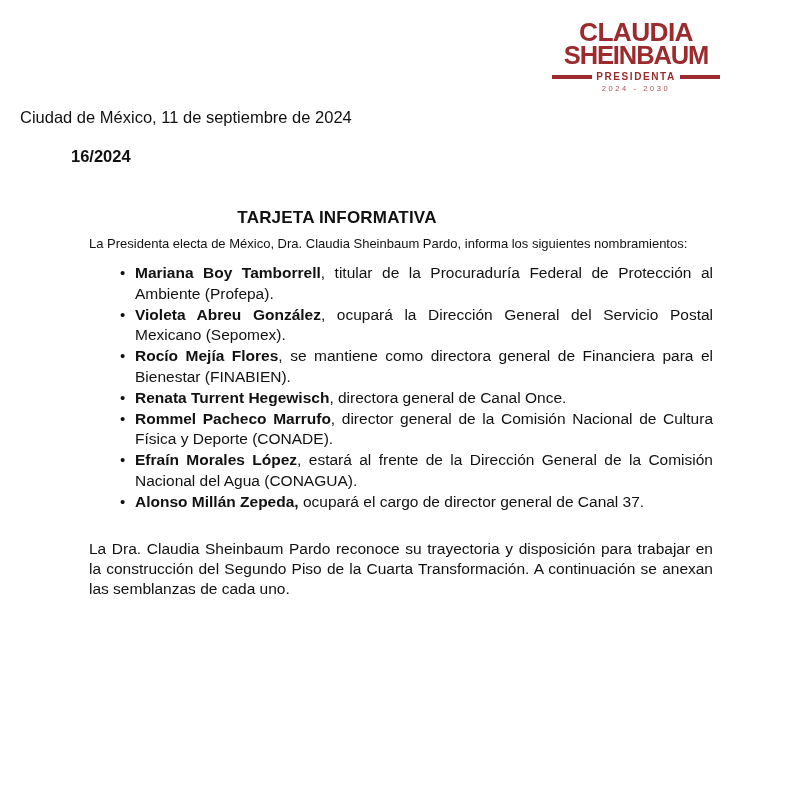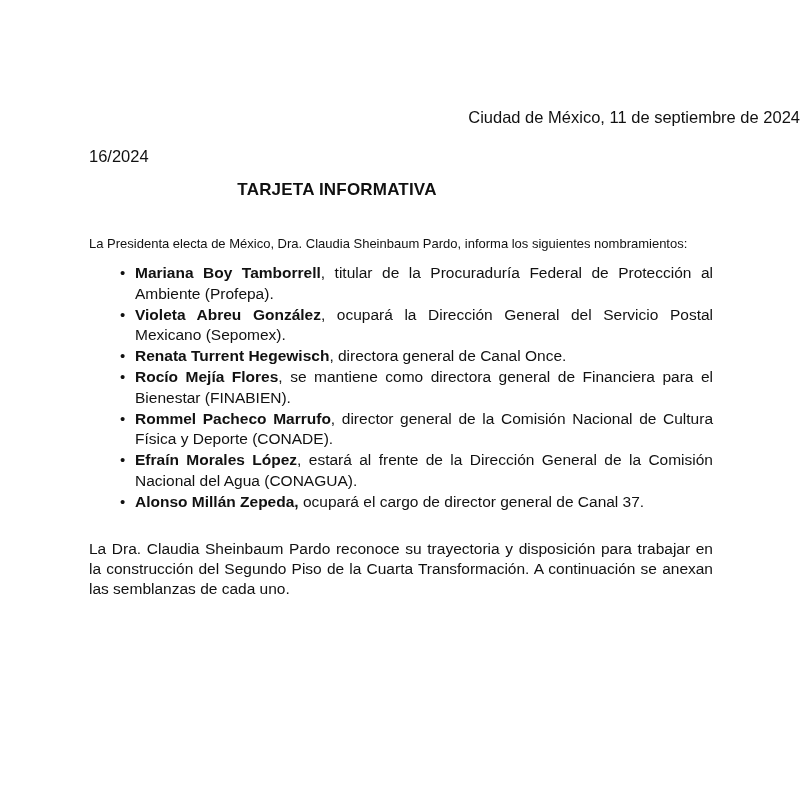--- a/index.html
+++ b/index.html
@@ -75,39 +75,39 @@
     color: #9C2B2E;
     opacity: 0.85;
   }
 
   
   .date-line {
     position: absolute;
     top: 108px;
     left: 0;
     width: 800px;
-    text-align: right;
+    text-align: left;
     font-size: 16.5px;
     padding-left: 20px;
     box-sizing: border-box;
   }
 
   
   .folio {
     position: absolute;
     top: 147px;
-    left: 89px;
+    left: 71px;
     font-size: 16.5px;
-    font-weight: normal;
+    font-weight: bold;
   }
 
   
   .doc-title {
     position: absolute;
-    top: 180px;
+    top: 208px;
     left: 0;
     width: 674px;
     text-align: center;
     font-size: 17px;
     font-weight: bold;
     letter-spacing: 0.2px;
   }
 
   
   .body-wrap {
@@ -153,35 +153,45 @@
     line-height: 1.32;
     text-align: justify;
     margin: 26px 0 0 0;
   }
 </style>
 </head>
 <body>
 
 <div class="page">
 
+  <div class="logo-block" style="color: rgb(156, 43, 46);">
+    <span class="logo-line1">CLAUDIA</span>
+    <span class="logo-line2">SHEINBAUM</span>
+    <div class="logo-presidenta-row">
+      <span class="logo-rule" style="background: rgb(156, 43, 46);"></span>
+      <span class="logo-presidenta">PRESIDENTA</span>
+      <span class="logo-rule" style="background: rgb(156, 43, 46);"></span>
+    </div>
+    <div class="logo-years" style="color: rgb(156, 43, 46);">2024 - 2030</div>
+  </div>
 
   <div class="date-line">Ciudad de México, 11 de septiembre de 2024</div>
 
   <div class="folio">16/2024</div>
 
   <div class="doc-title">TARJETA INFORMATIVA</div>
 
   <div class="body-wrap">
     <p class="intro-para">La Presidenta electa de México, Dra. Claudia Sheinbaum Pardo, informa los siguientes nombramientos:</p>
 
     <ul class="appointments">
         <li><span class="nm">Mariana Boy Tamborrell</span><span>, titular de la Procuraduría Federal de Protección al Ambiente (Profepa).</span></li>
         <li><span class="nm">Violeta Abreu González</span><span>, ocupará la Dirección General del Servicio Postal Mexicano (Sepomex).</span></li>
+        <li><span class="nm">Rocío Mejía Flores</span><span>, se mantiene como directora general de Financiera para el Bienestar (FINABIEN).</span></li>
         <li><span class="nm">Renata Turrent Hegewisch</span><span>, directora general de Canal Once.</span></li>
-        <li><span class="nm">Rocío Mejía Flores</span><span>, se mantiene como directora general de Financiera para el Bienestar (FINABIEN).</span></li>
         <li><span class="nm">Rommel Pacheco Marrufo</span><span>, director general de la Comisión Nacional de Cultura Física y Deporte (CONADE).</span></li>
         <li><span class="nm">Efraín Morales López</span><span>, estará al frente de la Dirección General de la Comisión Nacional del Agua (CONAGUA).</span></li>
         <li><span class="nm">Alonso Millán Zepeda,</span><span> ocupará el cargo de director general de Canal 37.</span></li>
       </ul>
 
     <p class="closing-para">La Dra. Claudia Sheinbaum Pardo reconoce su trayectoria y disposición para trabajar en la construcción del Segundo Piso de la Cuarta Transformación. A continuación se anexan las semblanzas de cada uno.</p>
   </div>
 
 </div>
 

